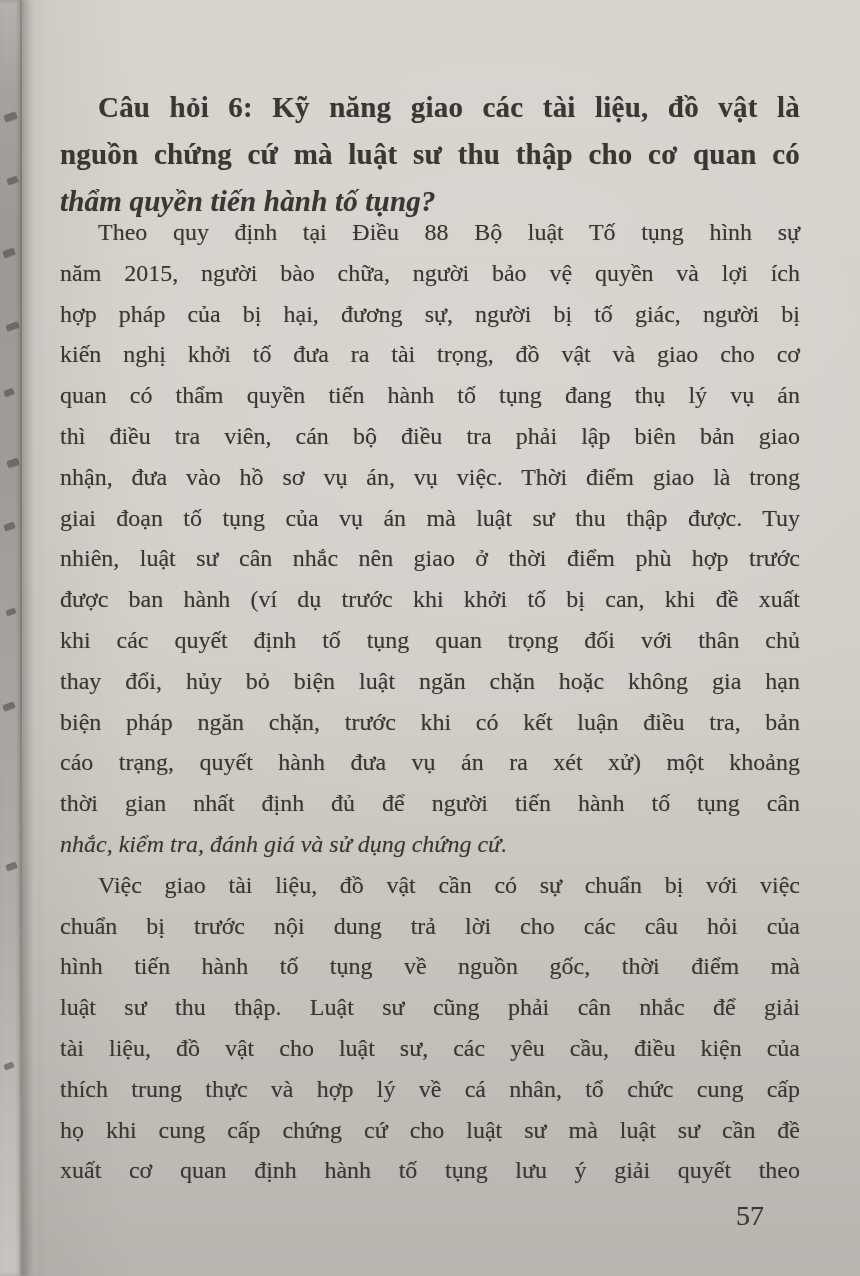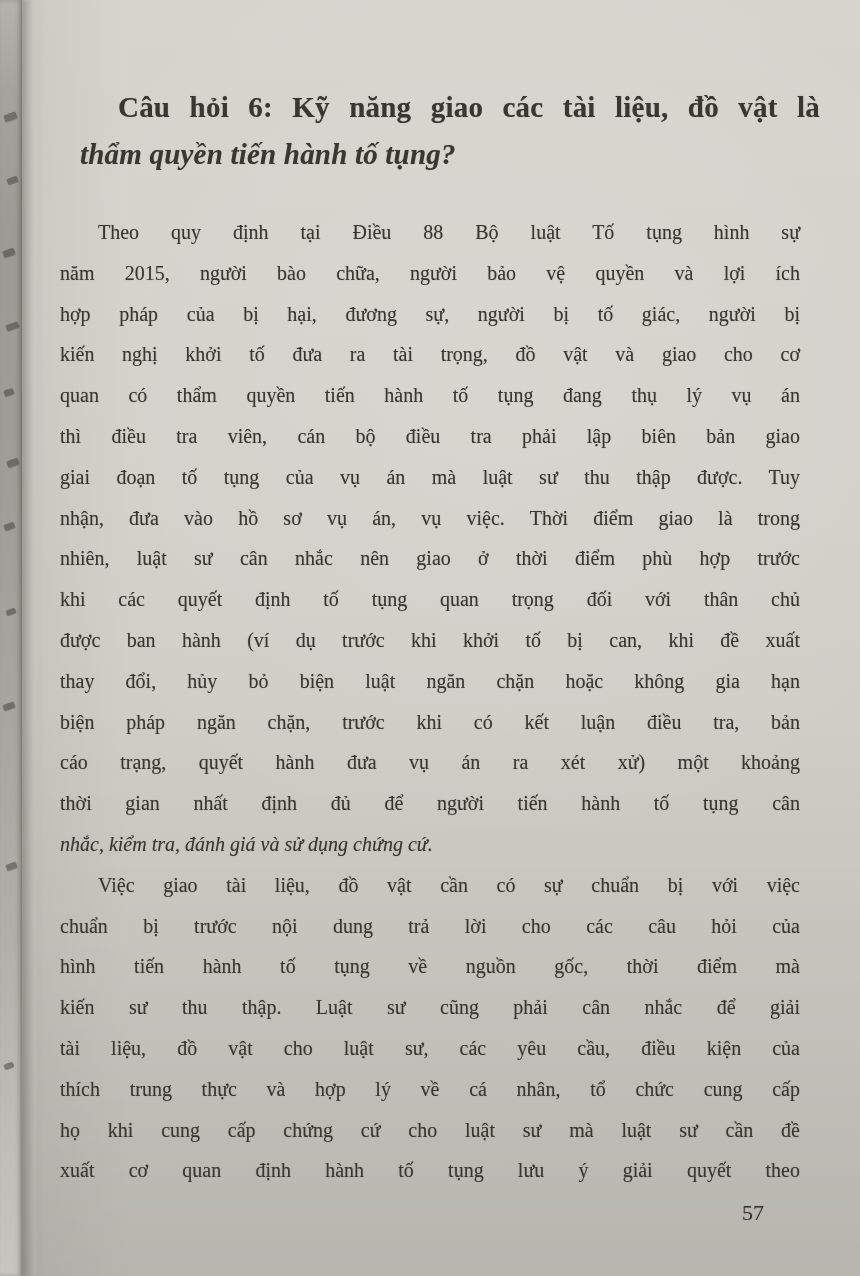--- a/index.html
+++ b/index.html
@@ -52,36 +52,35 @@
     width: 740px;
     color: #3a3733;
     text-shadow: 0 0 1px rgba(58,55,51,0.38);
   }
   .heading-block {
     top: 84px;
     font-weight: bold;
     font-size: 29px;
     line-height: 47px;
     letter-spacing: 0.2px;
-    margin-left: 20px;
   }
   .body-block {
     top: 212px;
-    font-size: 20px;
+    font-size: 24px;
     line-height: 40.8px;
   }
   .tline { text-align: justify; text-align-last: justify; }
   .tline.first { text-indent: 38px; }
   .tline.last { text-align-last: left; font-style: italic; }
 
   .page-number {
     position: absolute;
     top: 1200px;
     right: 96px;
-    font-size: 22px;
+    font-size: 28px;
     color: #3a3733;
     text-shadow: 0 0 1px rgba(58,55,51,0.38);
   }
 </style>
 </head>
 <body>
 
 <div class="photo">
 
   <div class="edge-strip">
@@ -94,47 +93,48 @@
     <div class="edge-mark" style="left:4px;  top:522px;  width:11px; height:9px;"></div>
     <div class="edge-mark" style="left:6px;  top:608px;  width:10px; height:8px;"></div>
     <div class="edge-mark" style="left:3px;  top:702px;  width:12px; height:9px;"></div>
     <div class="edge-mark" style="left:6px;  top:862px;  width:11px; height:9px;"></div>
     <div class="edge-mark" style="left:4px;  top:1062px; width:10px; height:8px;"></div>
   </div>
   <div class="crease"></div>
 
   <div class="text-block heading-block">
       <div class="tline first">Câu hỏi 6: Kỹ năng giao các tài liệu, đồ vật là</div>
+      <div class="tline">nguồn chứng cứ mà luật sư thu thập cho cơ quan có</div>
       <div class="tline last">thẩm quyền tiến hành tố tụng?</div>
     </div>
 
   <div class="text-block body-block">
     <div>
         <div class="tline first">Theo quy định tại Điều 88 Bộ luật Tố tụng hình sự</div>
         <div class="tline">năm 2015, người bào chữa, người bảo vệ quyền và lợi ích</div>
         <div class="tline">hợp pháp của bị hại, đương sự, người bị tố giác, người bị</div>
         <div class="tline">kiến nghị khởi tố đưa ra tài trọng, đồ vật và giao cho cơ</div>
         <div class="tline">quan có thẩm quyền tiến hành tố tụng đang thụ lý vụ án</div>
         <div class="tline">thì điều tra viên, cán bộ điều tra phải lập biên bản giao</div>
+        <div class="tline">nhận, đưa vào hồ sơ vụ án, vụ việc. Thời điểm giao là trong</div>
         <div class="tline">giai đoạn tố tụng của vụ án mà luật sư thu thập được. Tuy</div>
-        <div class="tline">nhận, đưa vào hồ sơ vụ án, vụ việc. Thời điểm giao là trong</div>
         <div class="tline">nhiên, luật sư cân nhắc nên giao ở thời điểm phù hợp trước</div>
+        <div class="tline">được ban hành (ví dụ trước khi khởi tố bị can, khi đề xuất</div>
         <div class="tline">khi các quyết định tố tụng quan trọng đối với thân chủ</div>
-        <div class="tline">được ban hành (ví dụ trước khi khởi tố bị can, khi đề xuất</div>
         <div class="tline">thay đổi, hủy bỏ biện luật ngăn chặn hoặc không gia hạn</div>
         <div class="tline">biện pháp ngăn chặn, trước khi có kết luận điều tra, bản</div>
         <div class="tline">cáo trạng, quyết hành đưa vụ án ra xét xử) một khoảng</div>
         <div class="tline">thời gian nhất định đủ để người tiến hành tố tụng cân</div>
         <div class="tline last">nhắc, kiểm tra, đánh giá và sử dụng chứng cứ.</div>
       </div>
     <div>
         <div class="tline first">Việc giao tài liệu, đồ vật cần có sự chuẩn bị với việc</div>
         <div class="tline">chuẩn bị trước nội dung trả lời cho các câu hỏi của</div>
         <div class="tline">hình tiến hành tố tụng về nguồn gốc, thời điểm mà</div>
-        <div class="tline">kiến sư thu thập. Luật sư cũng phải cân nhắc để giải</div>
+        <div class="tline">luật sư thu thập. Luật sư cũng phải cân nhắc để giải</div>
         <div class="tline">tài liệu, đồ vật cho luật sư, các yêu cầu, điều kiện của</div>
         <div class="tline">thích trung thực và hợp lý về cá nhân, tổ chức cung cấp</div>
         <div class="tline">họ khi cung cấp chứng cứ cho luật sư mà luật sư cần đề</div>
         <div class="tline">xuất cơ quan định hành tố tụng lưu ý giải quyết theo</div>
       </div>
   </div>
 
   <div class="page-number">57</div>
 </div>
 

